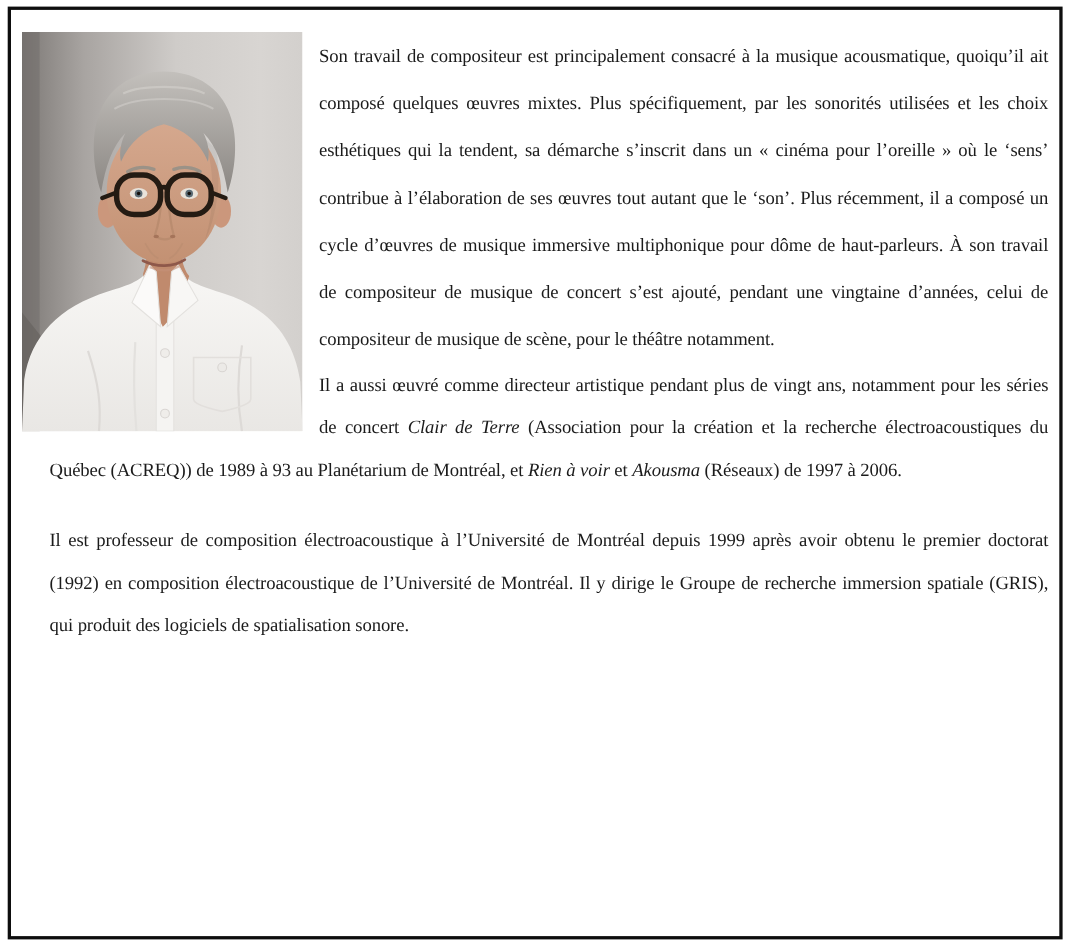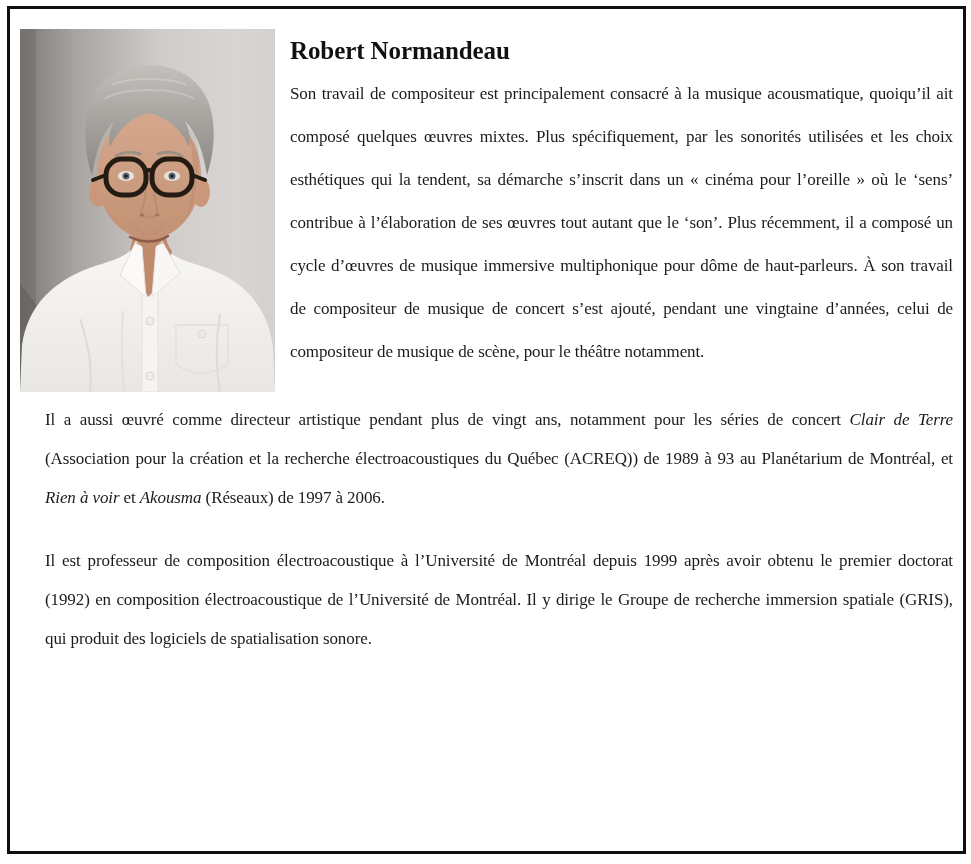--- a/index.html
+++ b/index.html
@@ -36,21 +36,21 @@
   }
   .title {
     margin:0;
     font-size:25px;
     line-height:43px;
     font-weight:bold;
     color:#111111;
   }
   .para { margin:0; font-size:17px; }
   .p1 { line-height:43px; }
-  .p2 { margin-top:27px; line-height:39px; }
+  .p2 { margin-top:0; line-height:39px; }
   .p3 { line-height:39px;margin-top:24px; }
   .it { font-style:italic; }
 </style>
 </head>
 <body>
 
 <div class="page">
 
   <div class="frame"></div>
 
@@ -137,21 +137,20 @@
         <path d="M126,144 C 127,140 131,140 132,144" stroke-width="4"></path>
         <path d="M86,146 L 73,151" stroke-width="4"></path>
         <path d="M172,146 L 185,151" stroke-width="4"></path>
       </g>
     </svg>
   </div>
 
   <div class="flow">
     <div class="photo-spacer"></div>
 
-    <h1 class="title">Robert Normandeau</h1>
 
     <p class="para p1">Son travail de compositeur est principalement consacré à la musique acousmatique, quoiqu’il ait composé quelques œuvres mixtes. Plus spécifiquement, par les sonorités utilisées et les choix esthétiques qui la tendent, sa démarche s’inscrit dans un «&nbsp;cinéma pour l’oreille&nbsp;» où le ‘sens’ contribue à l’élaboration de ses œuvres tout autant que le ‘son’. Plus récemment, il a composé un cycle d’œuvres de musique immersive multiphonique pour dôme de haut-parleurs. À son travail de compositeur de musique de concert s’est ajouté, pendant une vingtaine d’années, celui de compositeur de musique de scène, pour le théâtre notamment.</p>
 
     <p class="para p2"><span>Il a aussi œuvré comme directeur artistique pendant plus de vingt ans, notamment pour les séries de concert </span><span class="it">Clair de Terre</span><span> (Association pour la création et la recherche électroacoustiques du Québec (ACREQ)) de 1989 à 93 au Planétarium de Montréal, et </span><span class="it">Rien à voir</span><span> et </span><span class="it">Akousma</span><span> (Réseaux) de 1997 à 2006.</span></p>
 
     <p class="para p3">Il est professeur de composition électroacoustique à l’Université de Montréal depuis 1999 après avoir obtenu le premier doctorat (1992) en composition électroacoustique de l’Université de Montréal. Il y dirige le Groupe de recherche immersion spatiale (GRIS), qui produit des logiciels de spatialisation sonore.</p>
   </div>
 
 </div>
 

